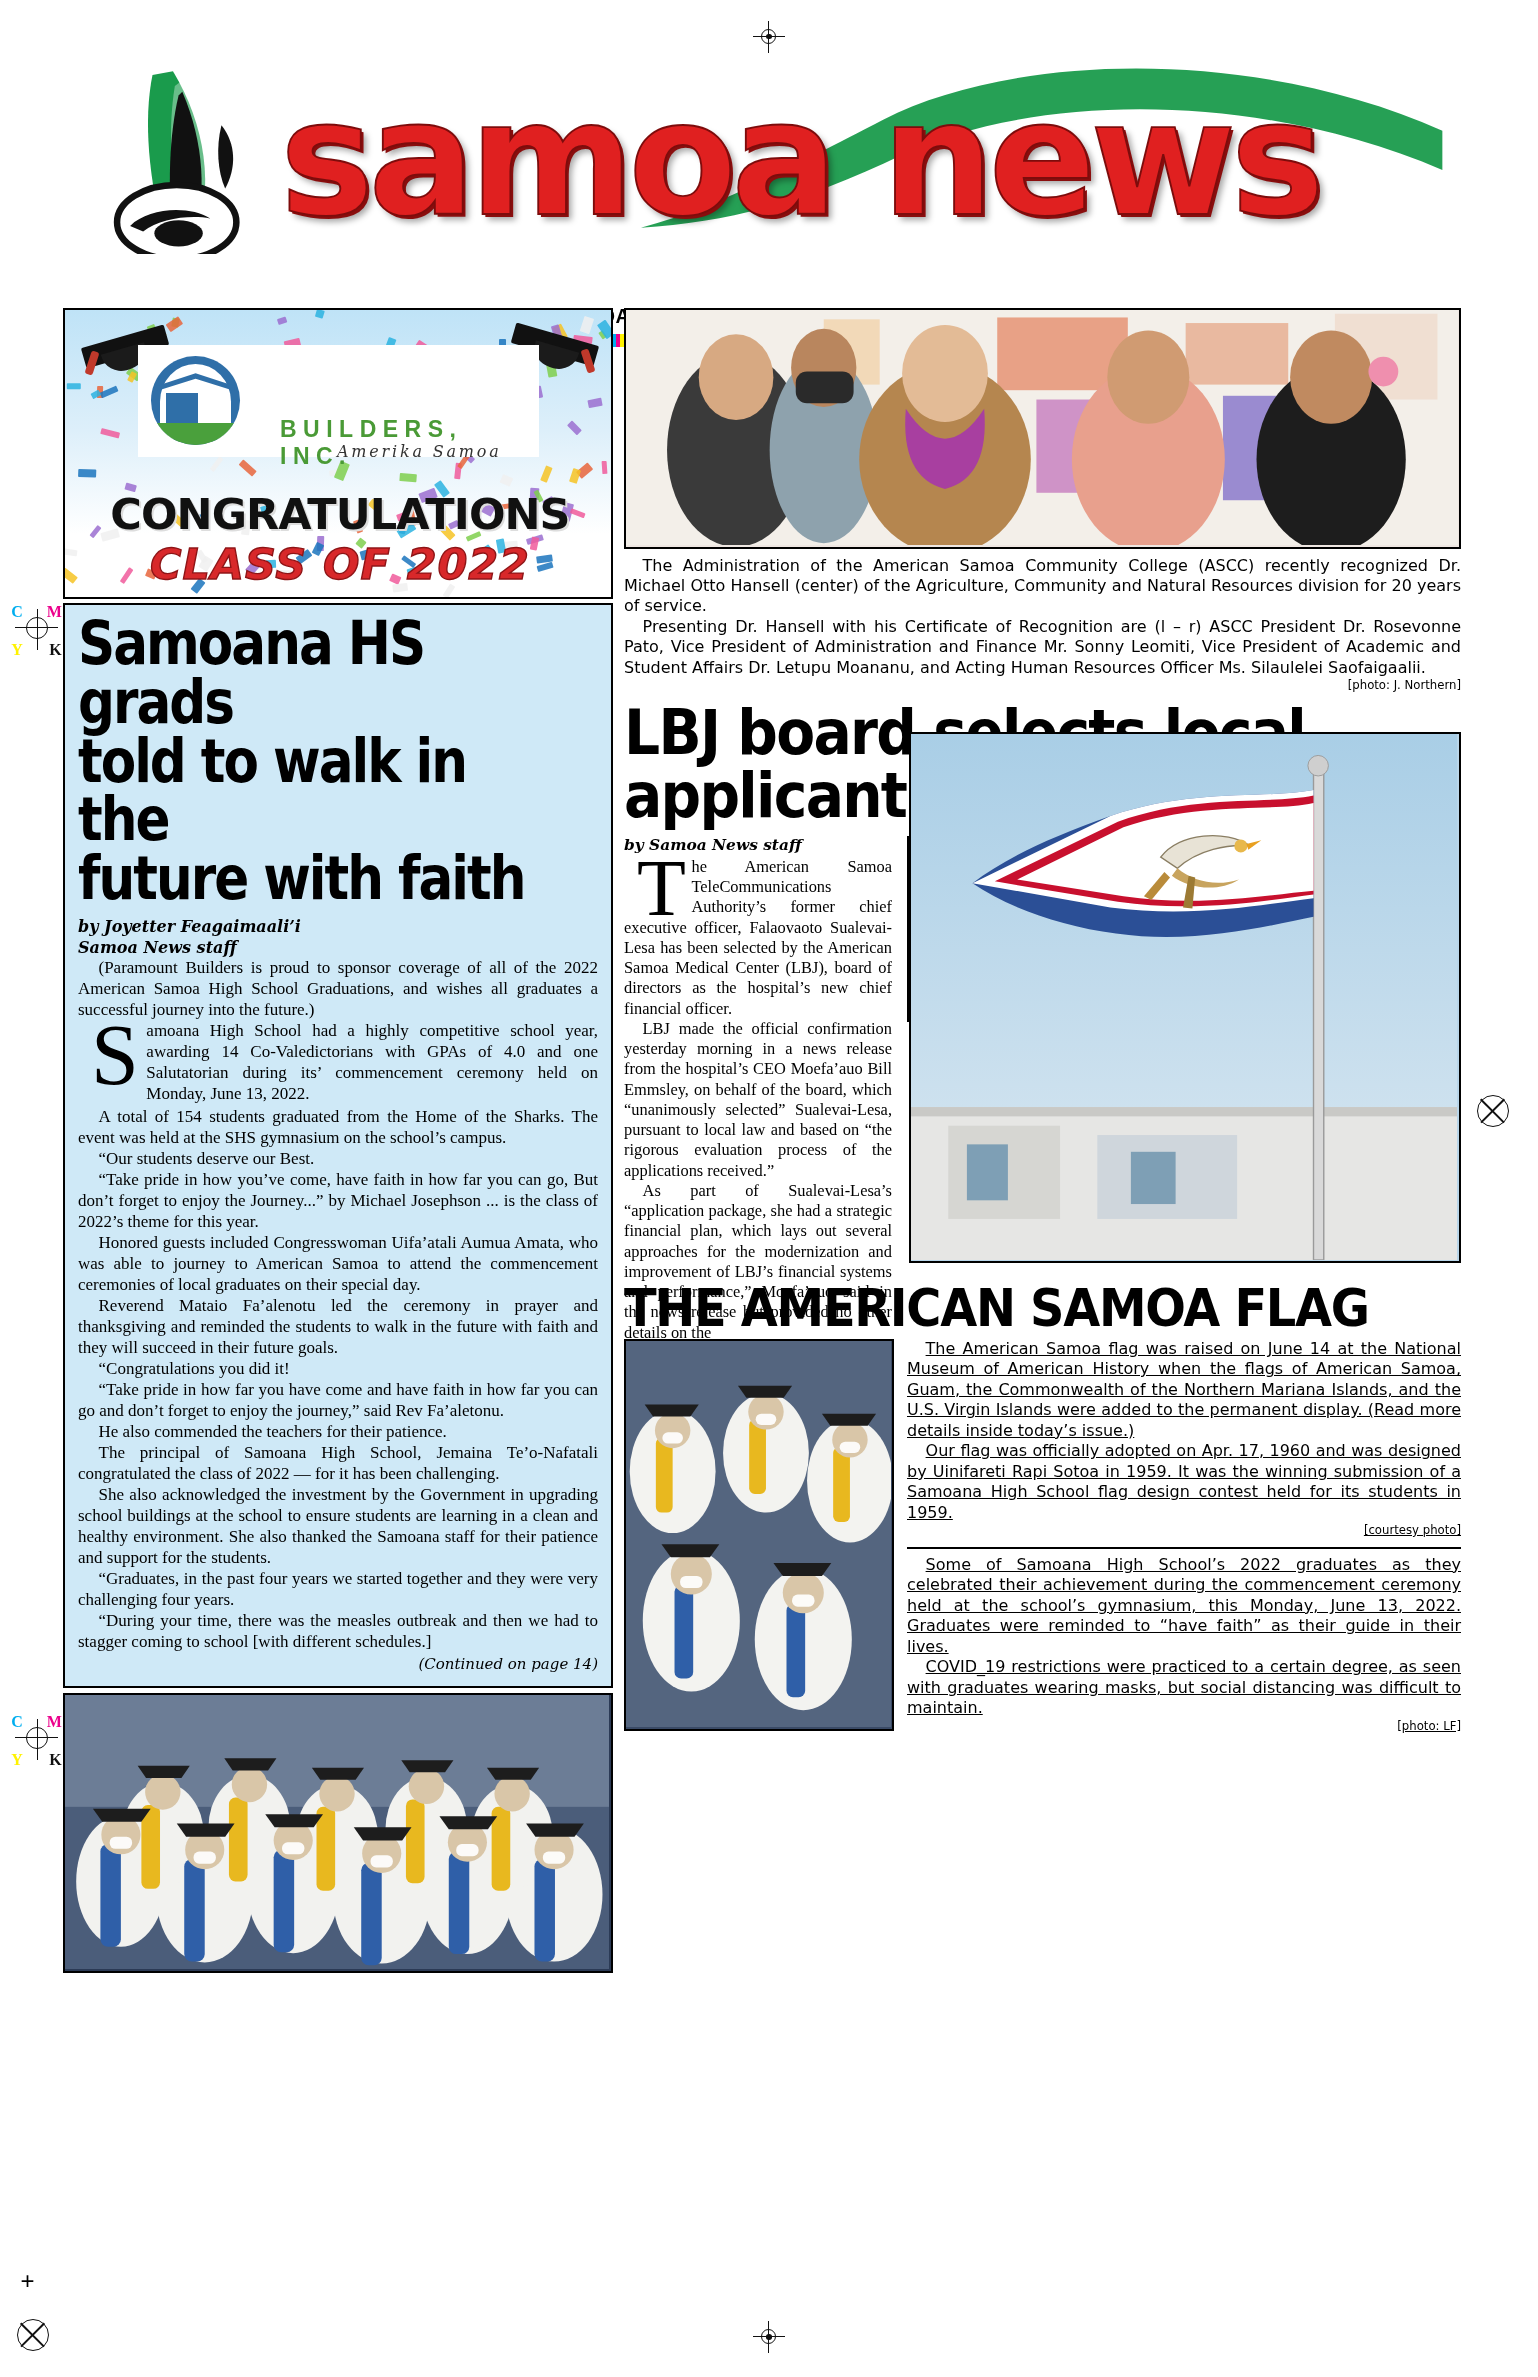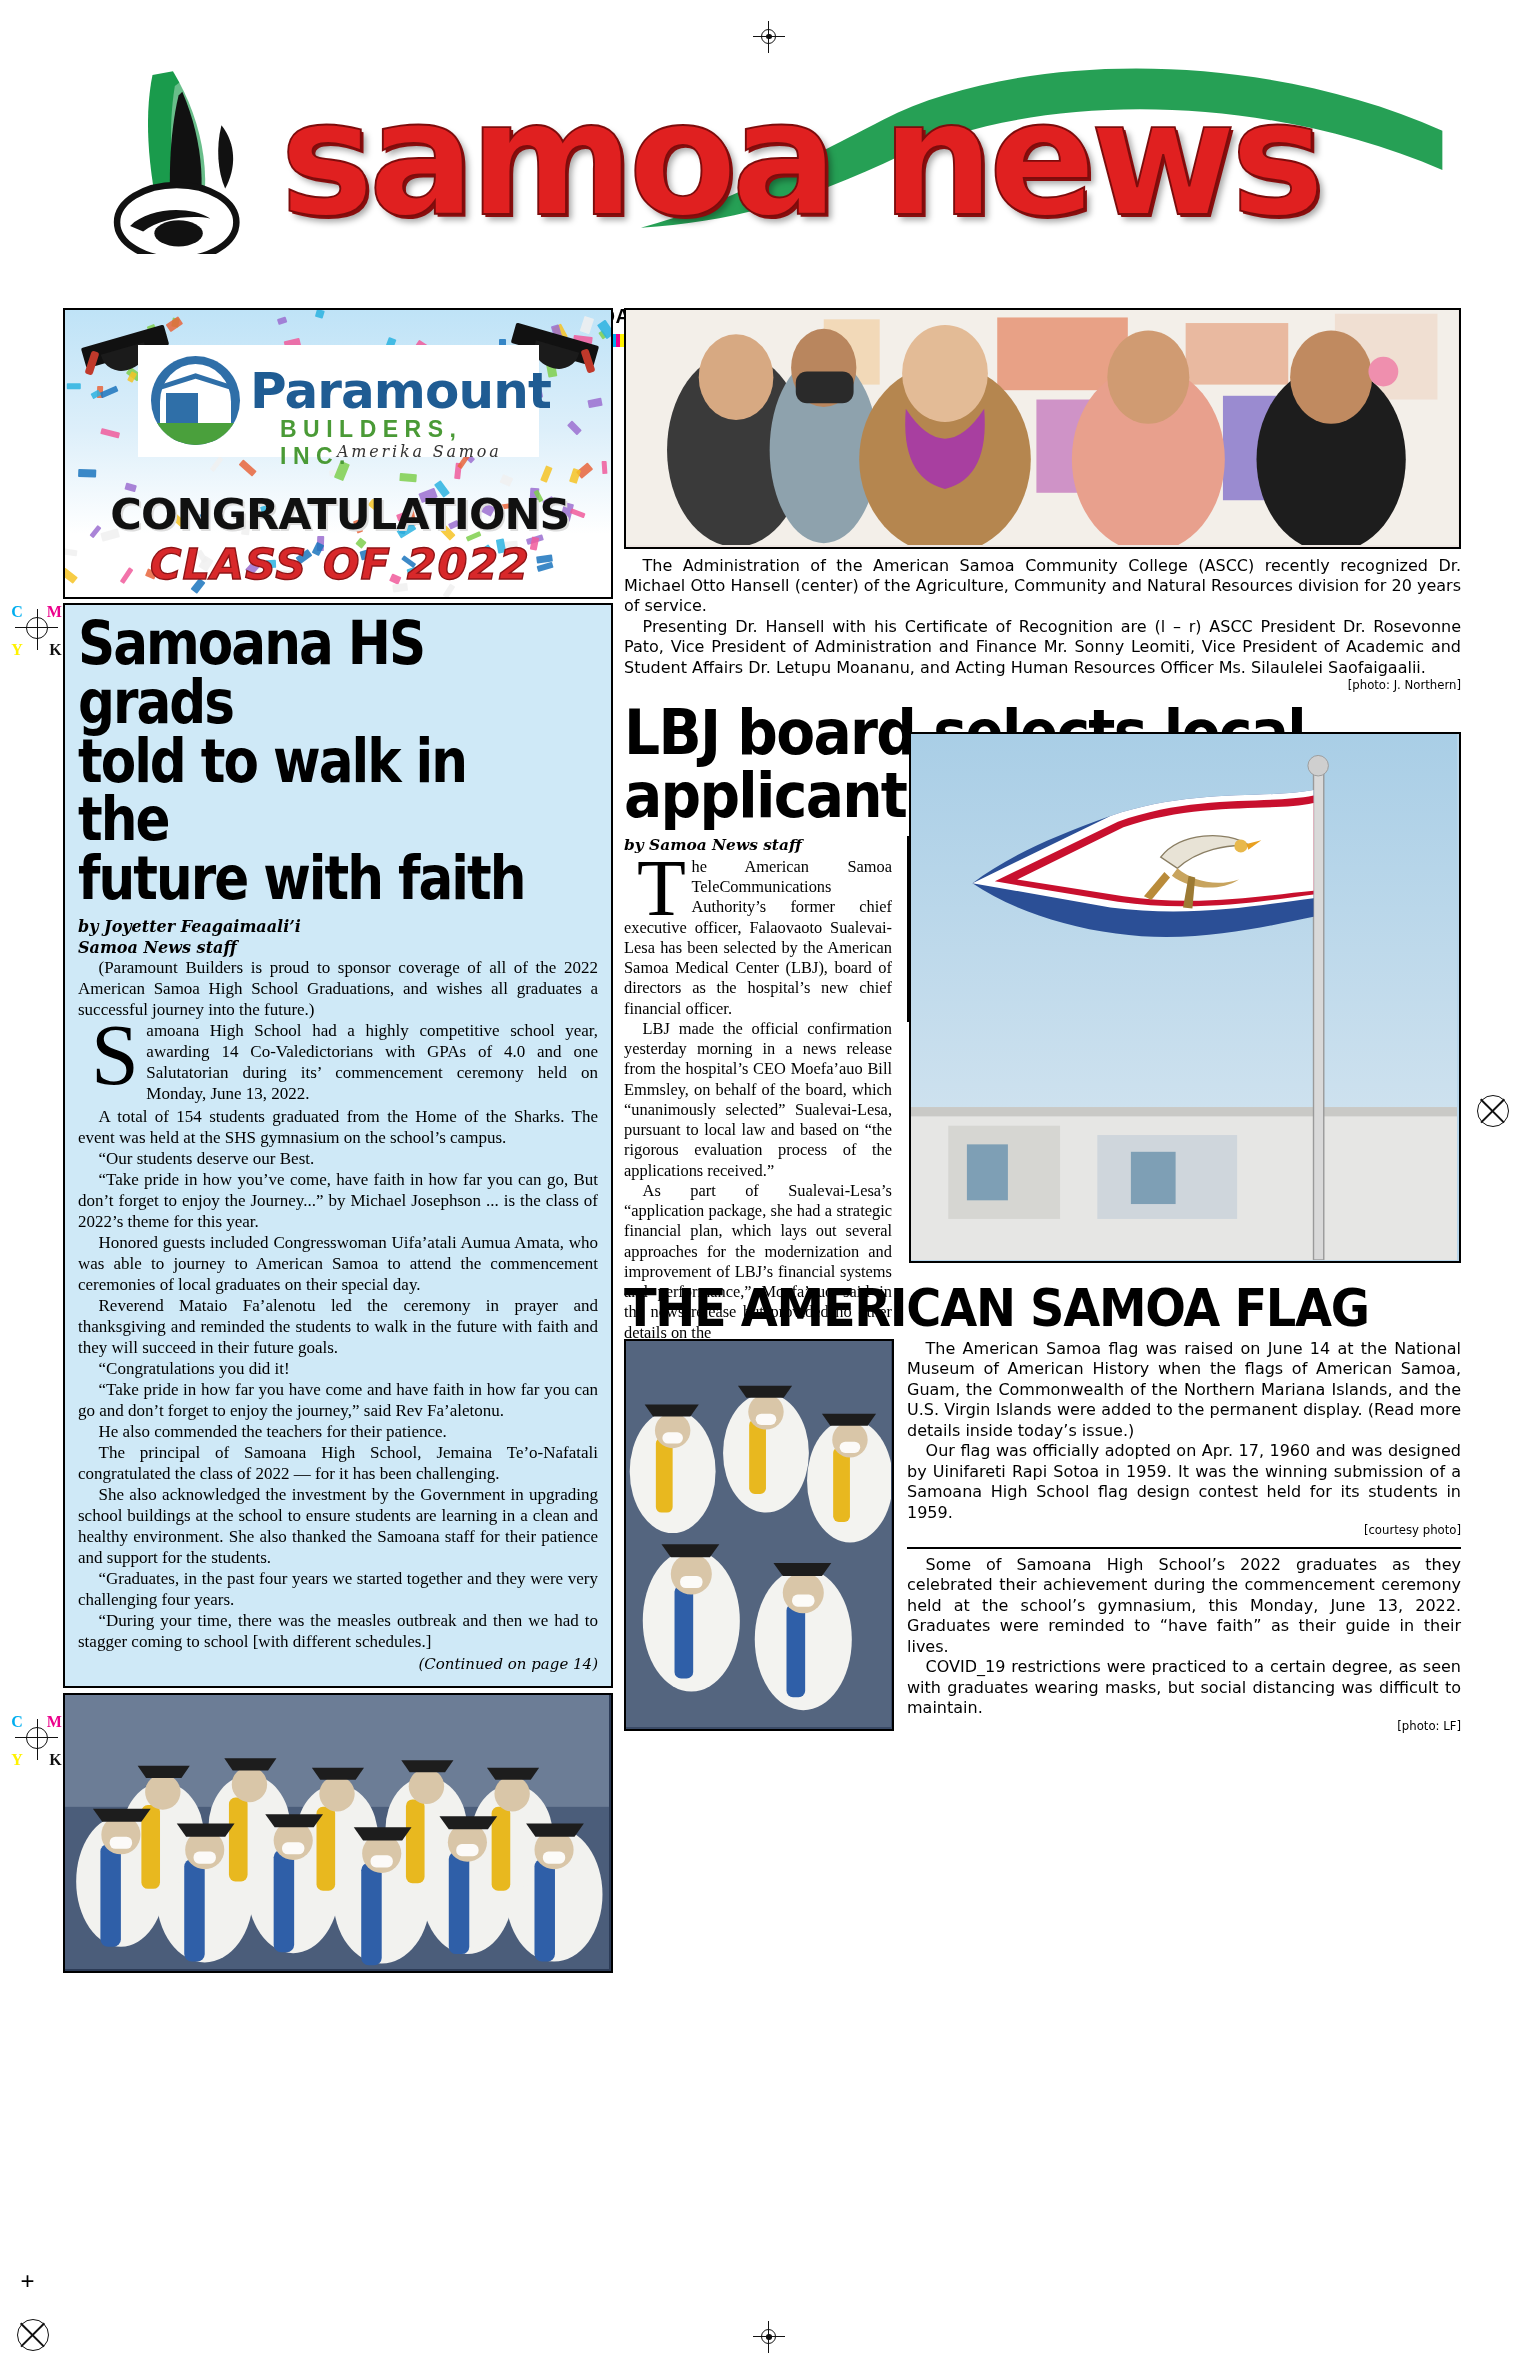--- a/index.html
+++ b/index.html
@@ -124,21 +124,21 @@
   .vrule { width:1.9px; background:#000; }
 
   .flag-photo { position:absolute; left:285px; top:424px; width:552px; height:531px; border:2.8px solid #000; overflow:hidden; background:#b9d6ea; }
   .hl-flag {
     position:absolute; left:0; top:970px; width:837px;
     font-family:"DejaVu Sans",sans-serif; font-weight:bold; font-size:52px;
     letter-spacing:-1.4px; transform:scaleX(.92); transform-origin:left center;
   }
   .bottom-wrap { position:absolute; left:0; top:1031px; width:837px; display:flex; gap:13px; }
   .bot-photo { width:270px; height:392px; border:2.8px solid #000; overflow:hidden; background:#3a4a66; }
-  .bot-text { width:554px; }
+  .bot-text { width:554px;text-decoration:underline; }
   .hr-thin { height:1.9px; background:#000; margin:9.3px 0 5.6px 0; }
 
   
   .fig { position:absolute; }
 </style>
 </head>
 <body>
 
 <div class="reg-target" style="left:753px; top:20.5px;">
   <div class="hl"></div>
@@ -720,21 +720,20 @@
           <div class="dome"></div>
           <div class="tass"></div>
       </div>
       <div class="logo-white">
         <div class="ph-circle">
           <div class="inner"></div>
           <div class="roof"></div>
           <div class="body"></div>
           <div class="grass"></div>
         </div>
-        <div class="ph-name">Paramount</div>
         <div class="ph-sub">BUILDERS, INC.</div>
         <div class="ph-sub2">Amerika Samoa</div>
       </div>
       <div class="ad-congrats">CONGRATULATIONS</div>
       <div class="ad-class">CLASS OF 2022</div>
     </div>
 
     <div class="story-box">
       <div class="hl-main">Samoana HS grads
 told to   walk in the

